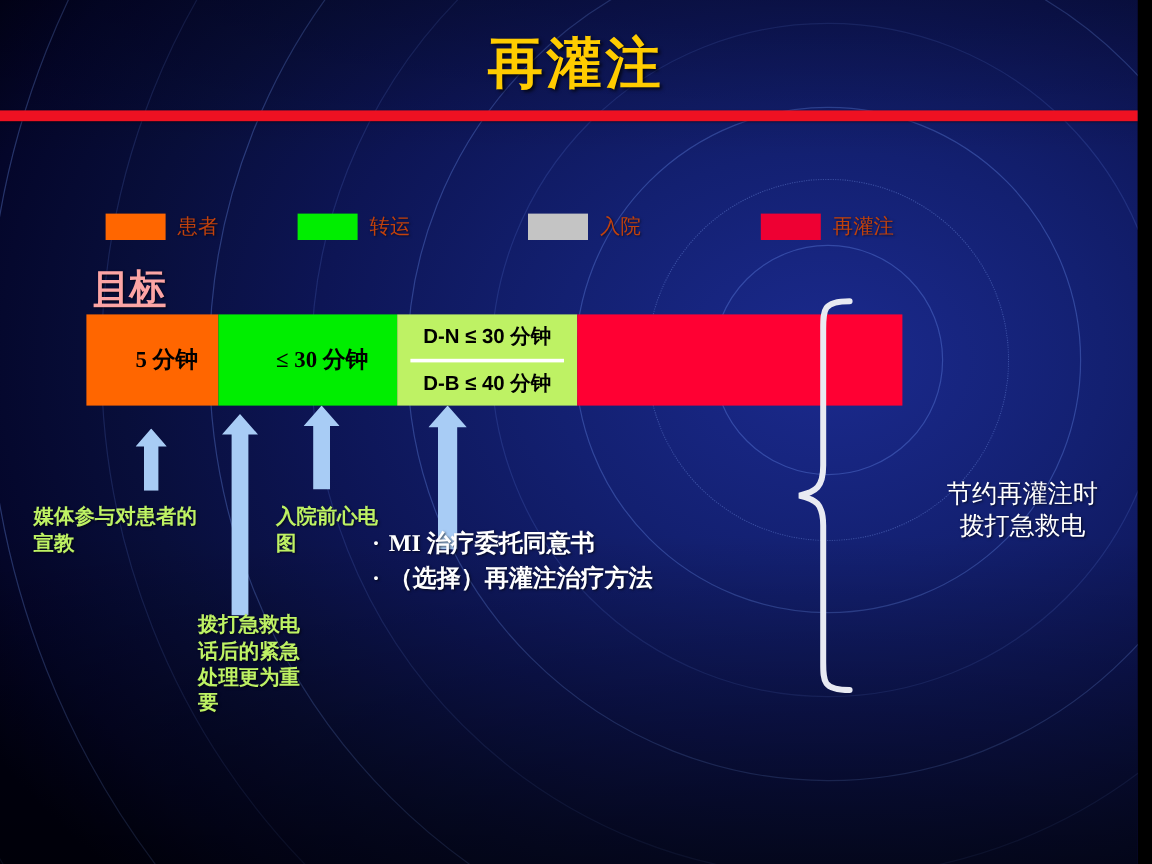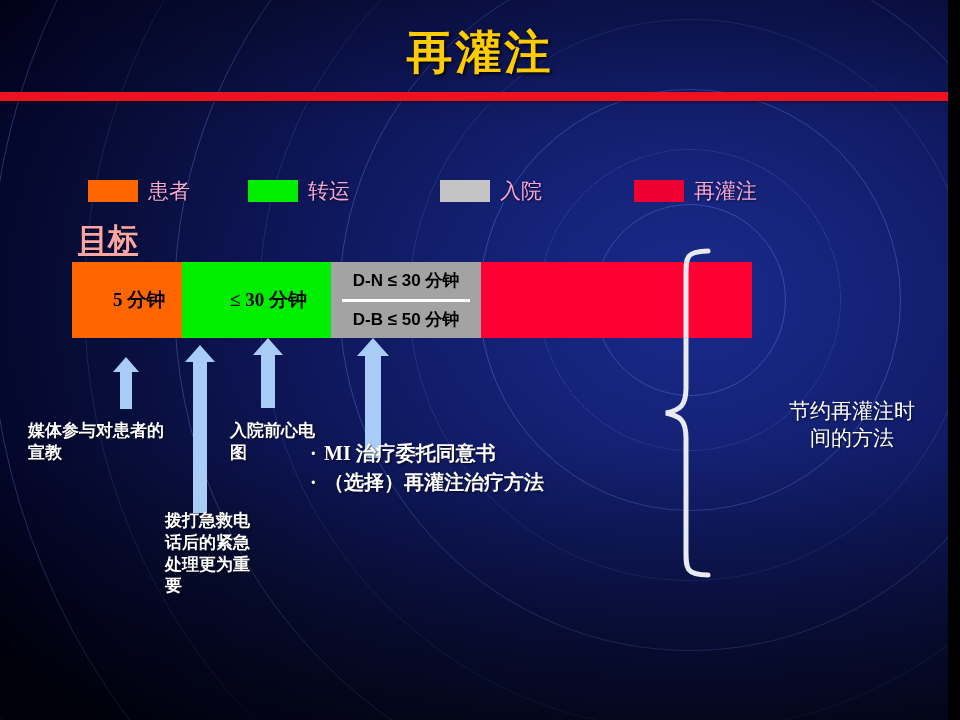--- a/index.html
+++ b/index.html
@@ -67,22 +67,22 @@
     align-items: center;
     gap: 10px;
     top: 177px;
   }
   .legend-swatch {
     width: 50px;
     height: 22px;
     display: block;
   }
   .legend-label {
-    color: #f9a8d4;
-    font-size: 21px;
+    color: #c2410c;
+    font-size: 17px;
     white-space: nowrap;
     text-shadow: 1px 1px 2px rgba(0,0,0,0.6);
   }
 
   
   .goal-label {
     position: absolute;
     left: 78px;
     top: 219px;
     color: #fca5a5;
@@ -108,21 +108,21 @@
     color: #000000;
     font-weight: bold;
     font-size: 19px;
     white-space: nowrap;
     padding-left: 24px;
   }
   .seg-patient { width: 86px; background: #ff6600; }
   .seg-transport { width: 125px; background: #00ee00; font-size: 19px; }
   .seg-admit {
     width: 150px;
-    background: #a3a3a3;
+    background: #bef264;
     flex-direction: column;
     padding: 0;
   }
   .admit-row {
     flex: 1;
     display: flex;
     align-items: center;
     justify-content: center;
     font-size: 17px;
     font-weight: bold;
@@ -138,21 +138,21 @@
   }
   .seg-reperf { width: 247px; background: #ff0033; }
   .underline-lt { text-underline-offset: 3px; }
 
   
   .arrow { position: absolute; }
 
   
   .callout {
     position: absolute;
-    color: #ffffff;
+    color: #bef264;
     font-weight: bold;
     font-size: 17px;
     line-height: 1.28;
     text-shadow: 1px 1px 2px rgba(0,0,0,0.65);
   }
   .bullets {
     position: absolute;
     left: 310px;
     top: 439px;
     color: #ffffff;
@@ -222,21 +222,21 @@
   <div class="goal-label">目标</div>
 
   <div class="bar">
     <div class="seg seg-patient">5 分钟</div>
     <div class="seg seg-transport">
       <span class="underline-lt">≤ 30 分钟</span>
     </div>
     <div class="seg seg-admit">
       <div class="admit-row">D-N ≤ 30 分钟</div>
       <div class="admit-divider"></div>
-      <div class="admit-row">D-B ≤ 50 分钟</div>
+      <div class="admit-row">D-B ≤ 40 分钟</div>
     </div>
     <div class="seg seg-reperf"></div>
   </div>
 
   <svg class="arrow" style="left:113px; top:357px;" width="26" height="52" viewBox="0 0 26 52">
     <polygon points="13,0 26,15 19,15 19,52 7,52 7,15 0,15" fill="#a8ccf5"></polygon>
   </svg>
   <svg class="arrow" style="left:185px; top:345px;" width="30" height="168" viewBox="0 0 30 168">
     <polygon points="15,0 30,17 22,17 22,168 8,168 8,17 0,17" fill="#a8ccf5"></polygon>
   </svg>
@@ -265,15 +265,15 @@
     <path d="M 48 3
              C 26 3, 26 10, 26 26
              L 26 140
              C 26 158, 20 162, 6 165
              C 20 168, 26 172, 26 190
              L 26 304
              C 26 320, 26 327, 48 327" fill="none" stroke="#e8eaf2" stroke-width="5" stroke-linecap="round"></path>
   </svg>
 
   <div class="right-caption" style="white-space: pre-line;">节约再灌注时
-间的方法</div>
+拨打急救电</div>
 
 </div>
 
 </body></html>

